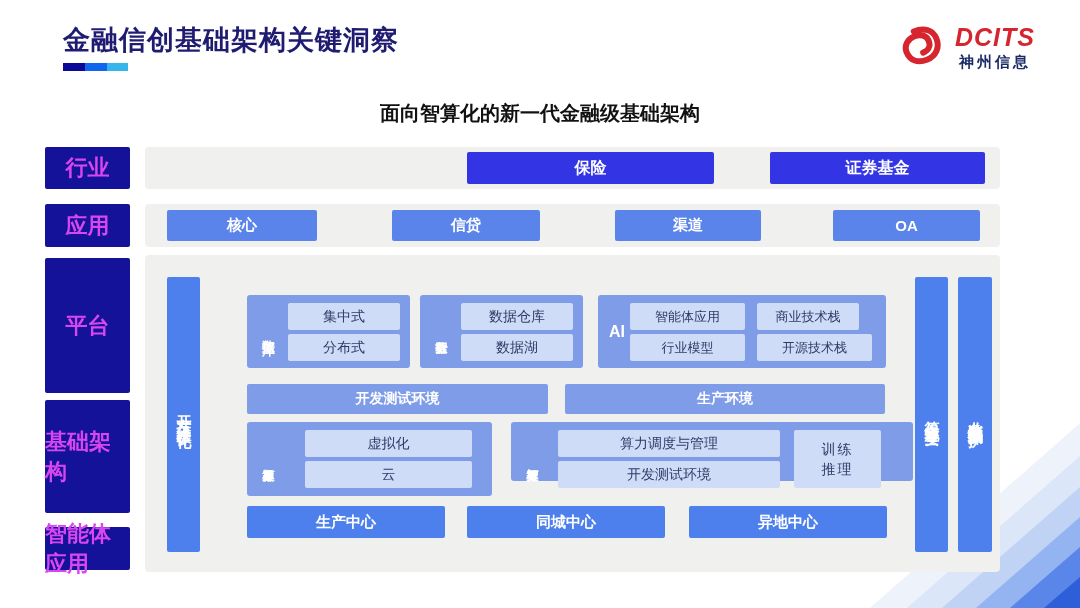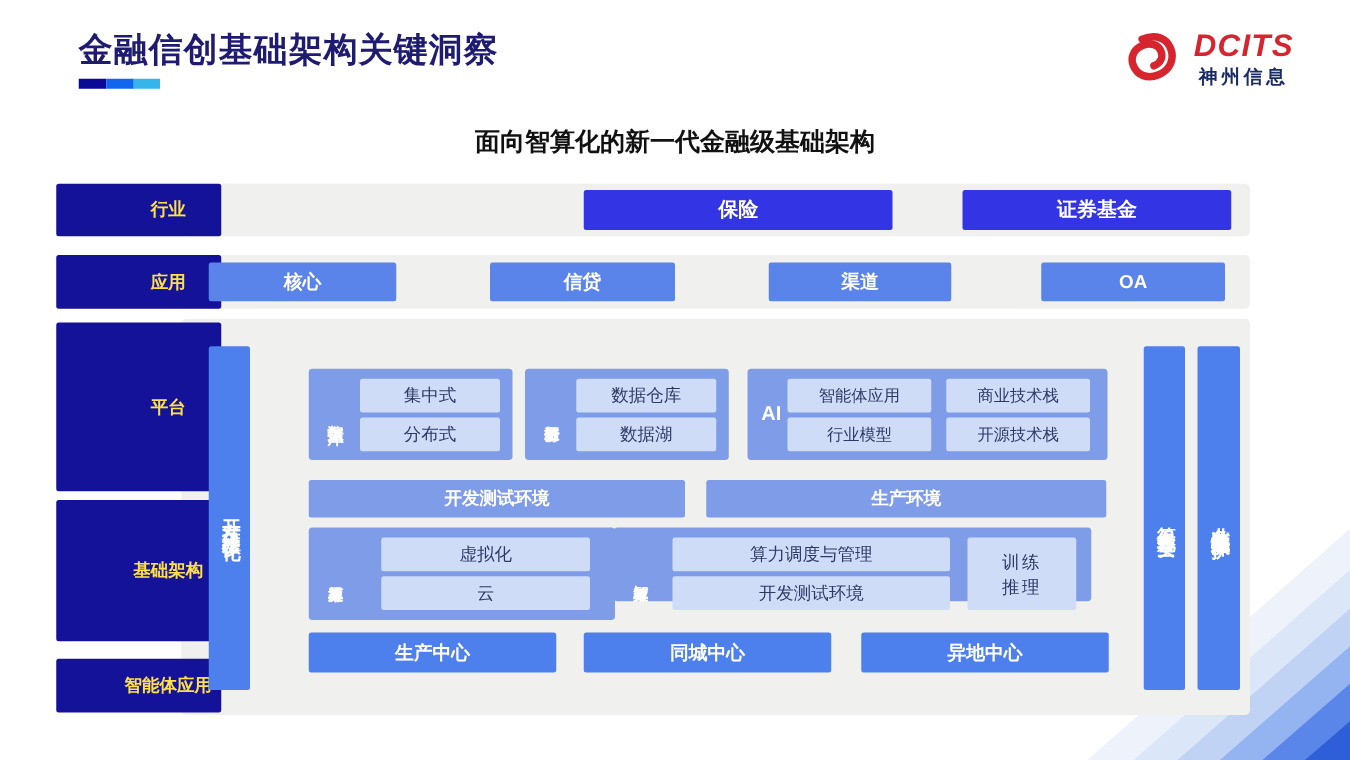--- a/index.html
+++ b/index.html
@@ -3,21 +3,21 @@
 <meta charset="utf-8">
 <style>
   html,body{margin:0;padding:0;background:#fff;}
   .slide{position:relative;width:1080px;height:608px;background:#ffffff;overflow:hidden;
          font-family:"Liberation Sans","DejaVu Sans",sans-serif;}
   .abs{position:absolute;}
   .fc{display:flex;align-items:center;justify-content:center;}
   .page-title{font-size:27px;font-weight:bold;color:#1e1b70;letter-spacing:1px;}
   .underline-seg{position:absolute;top:0;height:8px;width:22px;}
   .heading{width:100%;text-align:center;font-size:20px;font-weight:bold;color:#111;}
-  .navy{background:#141299;color:#fde047;font-weight:bold;font-size:14px;border-radius:2px;padding-left:47px;}
+  .navy{background:#141299;color:#d946ef;font-weight:bold;font-size:22px;border-radius:2px;}
   .band{background:#f0f0ee;border-radius:4px;}
   .blue1{background:#3335e4;color:#fff;font-weight:bold;font-size:16px;border-radius:2px;}
   .blue2{background:#5b84ea;color:#fff;font-weight:bold;font-size:15px;border-radius:2px;}
   .bar{background:#4e80ed;color:#fff;font-weight:bold;font-size:15px;border-radius:2px;}
   .group{background:#7f9ce9;border-radius:3px;}
   .envbar{background:#7f9ce9;color:#fff;font-weight:bold;font-size:14px;border-radius:2px;}
   .inner{background:#cfdcf7;color:#2e3a66;font-size:14px;border-radius:2px;}
   .vtext{writing-mode:vertical-rl;text-orientation:upright;letter-spacing:3px;}
   .vlabel{writing-mode:vertical-rl;text-orientation:upright;color:#fff;font-weight:bold;letter-spacing:1px;}
   .ailabel{color:#fff;font-weight:bold;font-size:16px;}
@@ -90,35 +90,35 @@
 
   <div class="abs group z2" style="left:420px;top:295px;width:163px;height:73px;">
     <div class="abs vlabel fc vtext" style="left:7px;top:2px;width:28px;height:69px;font-size:12px;letter-spacing:0;">数据分析</div>
     <div class="abs inner fc" style="left:41px;top:8px;width:112px;height:27px;">数据仓库</div>
     <div class="abs inner fc" style="left:41px;top:39px;width:112px;height:27px;">数据湖</div>
   </div>
 
   <div class="abs group z2" style="left:598px;top:295px;width:288px;height:73px;">
     <div class="abs ailabel fc" style="left:6px;top:0;width:26px;height:73px;">AI</div>
     <div class="abs inner fc" style="left:32px;top:8px;width:115px;height:27px;font-size:13px;">智能体应用</div>
-    <div class="abs inner fc" style="left:159px;top:8px;width:115px;height:27px;font-size:13px;">商业技术栈</div>
+    <div class="abs inner fc" style="left:159px;top:8px;width:102px;height:27px;font-size:13px;">商业技术栈</div>
     <div class="abs inner fc" style="left:32px;top:39px;width:115px;height:27px;font-size:13px;">行业模型</div>
     <div class="abs inner fc" style="left:159px;top:39px;width:115px;height:27px;font-size:13px;">开源技术栈</div>
   </div>
 
   <div class="abs envbar fc z2" style="left:247px;top:384px;width:301px;height:30px;">开发测试环境</div>
   <div class="abs envbar fc z2" style="left:565px;top:384px;width:320px;height:30px;">生产环境</div>
 
   <div class="abs group z2" style="left:247px;top:422px;width:245px;height:74px;">
     <div class="abs vlabel fc vtext" style="left:7px;top:2px;width:28px;height:70px;font-size:12px;letter-spacing:0;">通算框架</div>
     <div class="abs inner fc" style="left:58px;top:8px;width:167px;height:27px;">虚拟化</div>
     <div class="abs inner fc" style="left:58px;top:39px;width:167px;height:27px;">云</div>
   </div>
 
-  <div class="abs group z2" style="left:491px;top:422px;width:382px;height:59px;">
+  <div class="abs group z2" style="left:511px;top:422px;width:382px;height:59px;padding-left:20px;">
     <div class="abs vlabel fc vtext" style="left:7px;top:2px;width:28px;height:70px;font-size:12px;letter-spacing:0;">智算框架</div>
     <div class="abs inner fc" style="left:47px;top:8px;width:222px;height:27px;">算力调度与管理</div>
     <div class="abs inner fc" style="left:47px;top:39px;width:222px;height:27px;">开发测试环境</div>
     <div class="abs inner fc" style="left:283px;top:8px;width:87px;height:58px;">
       <span style="display:inline-block;width:32px;word-break:break-all;line-height:1.45;text-align:center;letter-spacing:2px;">训练推理</span>
     </div>
   </div>
 
   <div class="abs bar fc z2" style="left:247px;top:506px;width:198px;height:32px;">生产中心</div>
   <div class="abs bar fc z2" style="left:467px;top:506px;width:198px;height:32px;">同城中心</div>

